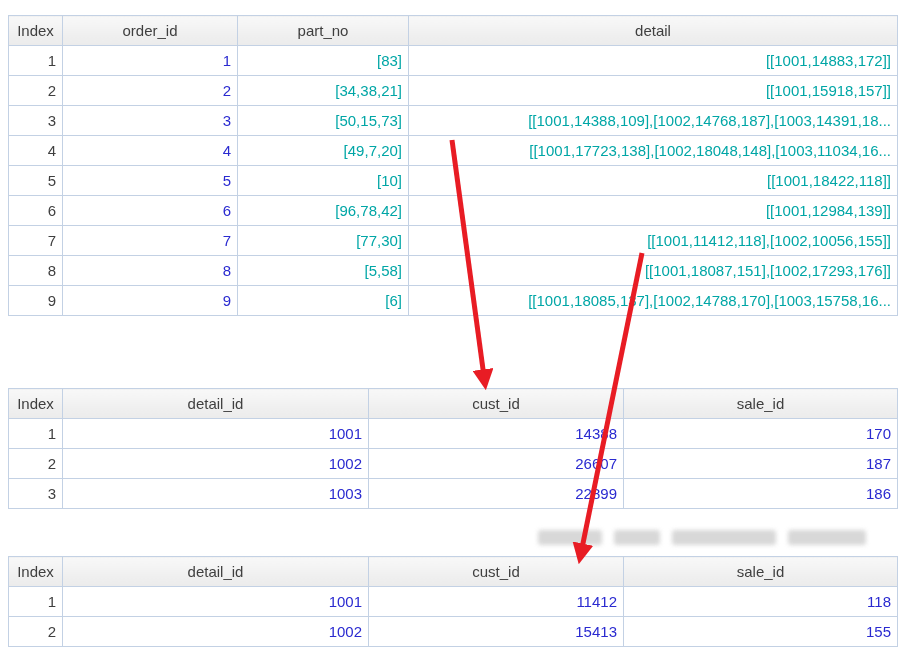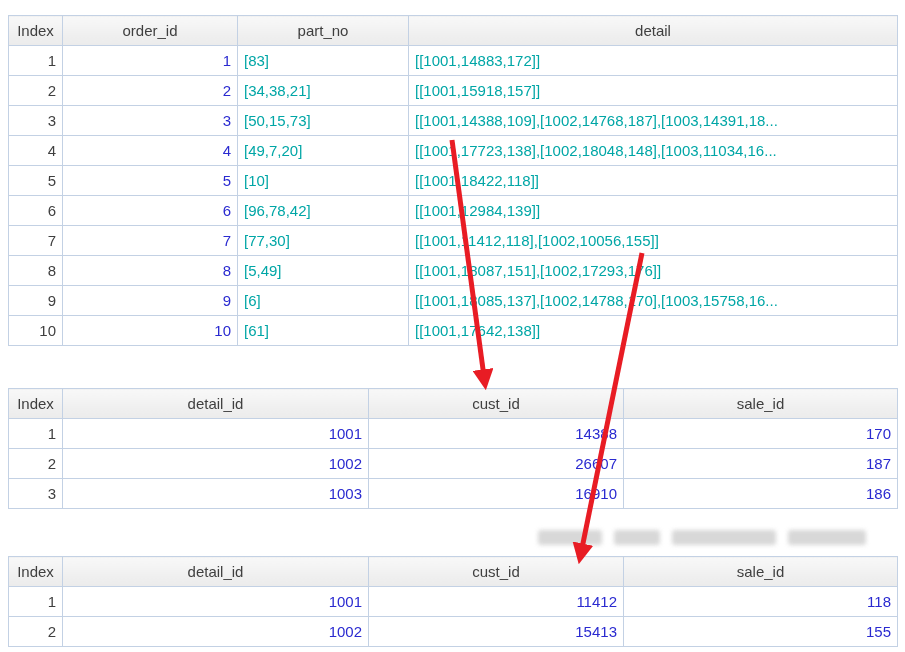--- a/index.html
+++ b/index.html
@@ -30,21 +30,21 @@
     border:1px solid var(--grid-border);
     height:30px;padding:0 6px;box-sizing:border-box;
     overflow:hidden;white-space:nowrap;
   }
   .grid th{
     background:linear-gradient(#f8f8f8,var(--header-bg));
     color:var(--header-text);font-weight:normal;text-align:center;
   }
   td.cell-index{color:var(--index-text);text-align:right;background:#fff;}
   td.cell-num{color:var(--num-color);text-align:right;background:#fff;}
-  td.cell-arr{color:var(--arr-color);text-align:left;background:#fff;}
+  td.cell-arr{color:var(--arr-color);text-align:right;background:#fff;}
 
   .overlay{position:absolute;left:0;top:0;z-index:5;pointer-events:none;}
   .overlay line{stroke:var(--arrow-red);stroke-width:5;}
   .overlay .head{fill:var(--arrow-red);}
 
   .watermark{
     position:absolute;left:538px;top:523px;width:364px;height:28px;
     display:flex;align-items:center;gap:12px;
     filter:blur(2px);opacity:.9;z-index:1;
   }
@@ -109,34 +109,28 @@
         </tr>
         <tr>
           <td class="cell-index">7</td>
           <td class="cell-num">7</td>
           <td class="cell-arr">[77,30]</td>
           <td class="cell-arr">[[1001,11412,118],[1002,10056,155]]</td>
         </tr>
         <tr>
           <td class="cell-index">8</td>
           <td class="cell-num">8</td>
-          <td class="cell-arr">[5,49]</td>
+          <td class="cell-arr">[5,58]</td>
           <td class="cell-arr">[[1001,18087,151],[1002,17293,176]]</td>
         </tr>
         <tr>
           <td class="cell-index">9</td>
           <td class="cell-num">9</td>
           <td class="cell-arr">[6]</td>
           <td class="cell-arr">[[1001,18085,137],[1002,14788,170],[1003,15758,16...</td>
-        </tr>
-        <tr>
-          <td class="cell-index">10</td>
-          <td class="cell-num">10</td>
-          <td class="cell-arr">[61]</td>
-          <td class="cell-arr">[[1001,17642,138]]</td>
         </tr>
       </tbody>
     </table>
 
   <table class="grid" id="table-1">
       <colgroup>
         <col style="width: 54px;">
         <col style="width: 306px;">
         <col style="width: 255px;">
         <col style="width: 274px;">
@@ -158,21 +152,21 @@
         </tr>
         <tr>
           <td class="cell-index">2</td>
           <td class="cell-num">1002</td>
           <td class="cell-num">26607</td>
           <td class="cell-num">187</td>
         </tr>
         <tr>
           <td class="cell-index">3</td>
           <td class="cell-num">1003</td>
-          <td class="cell-num">16910</td>
+          <td class="cell-num">22899</td>
           <td class="cell-num">186</td>
         </tr>
       </tbody>
     </table>
 
   <table class="grid" id="table-2">
       <colgroup>
         <col style="width: 54px;">
         <col style="width: 306px;">
         <col style="width: 255px;">

